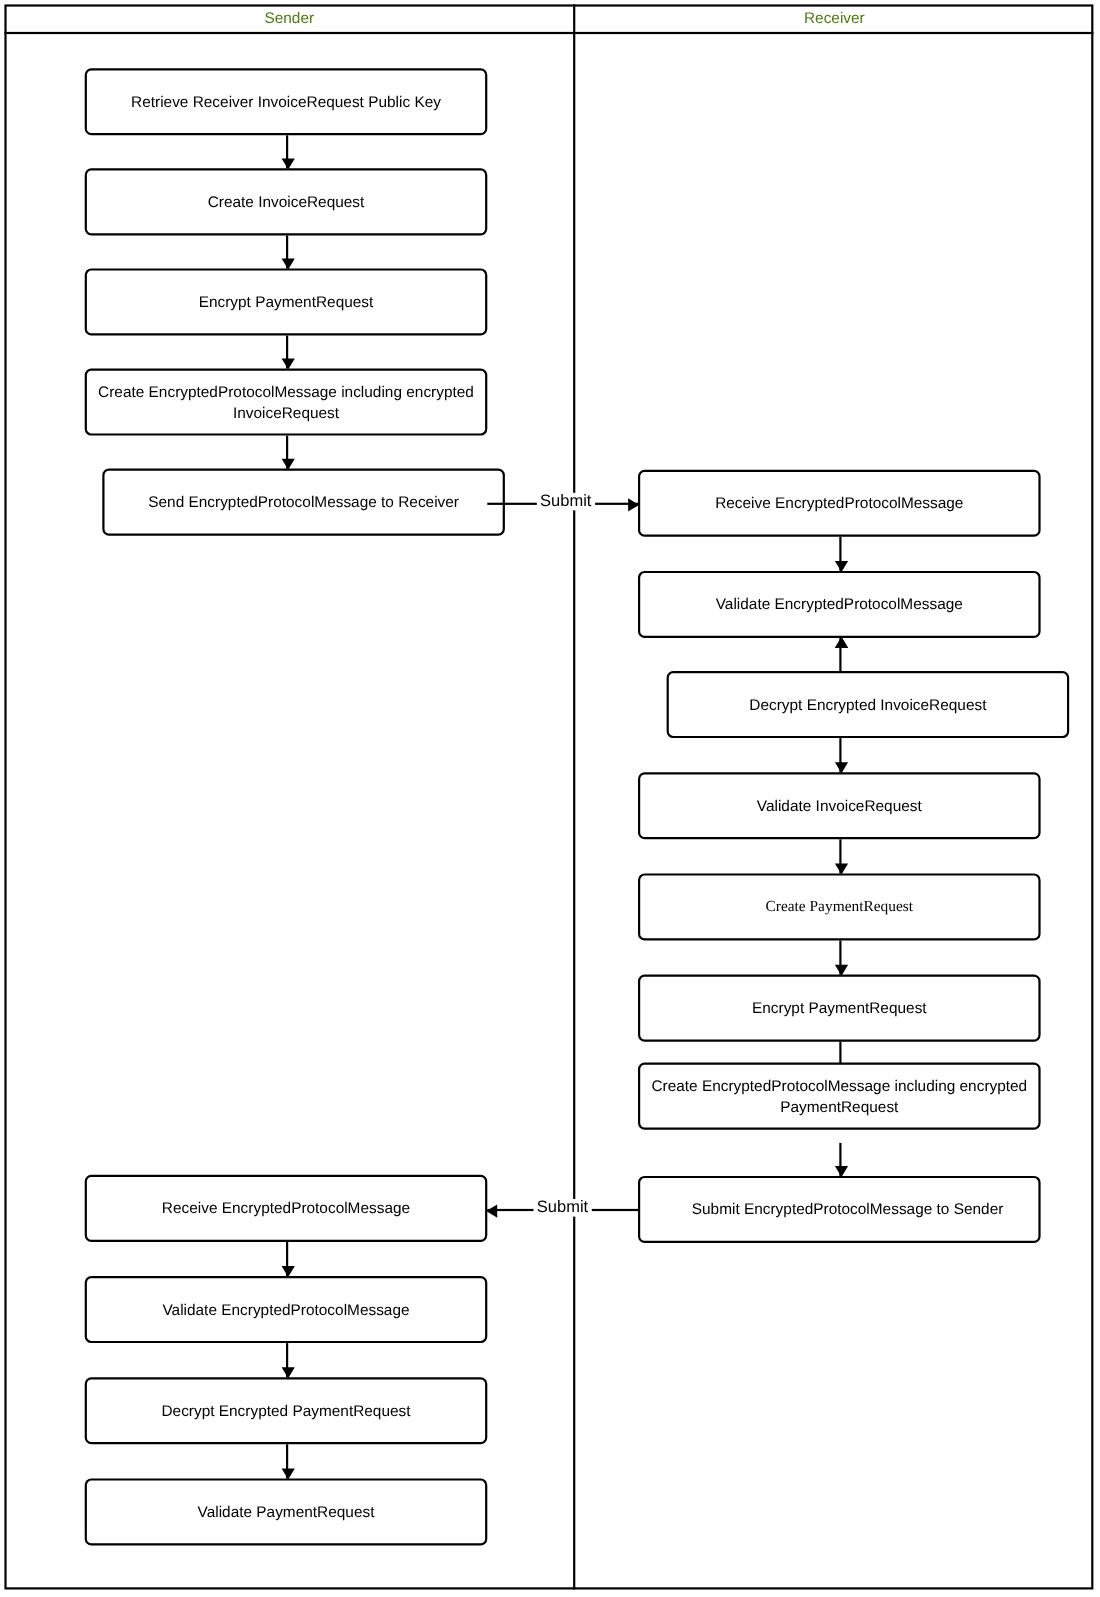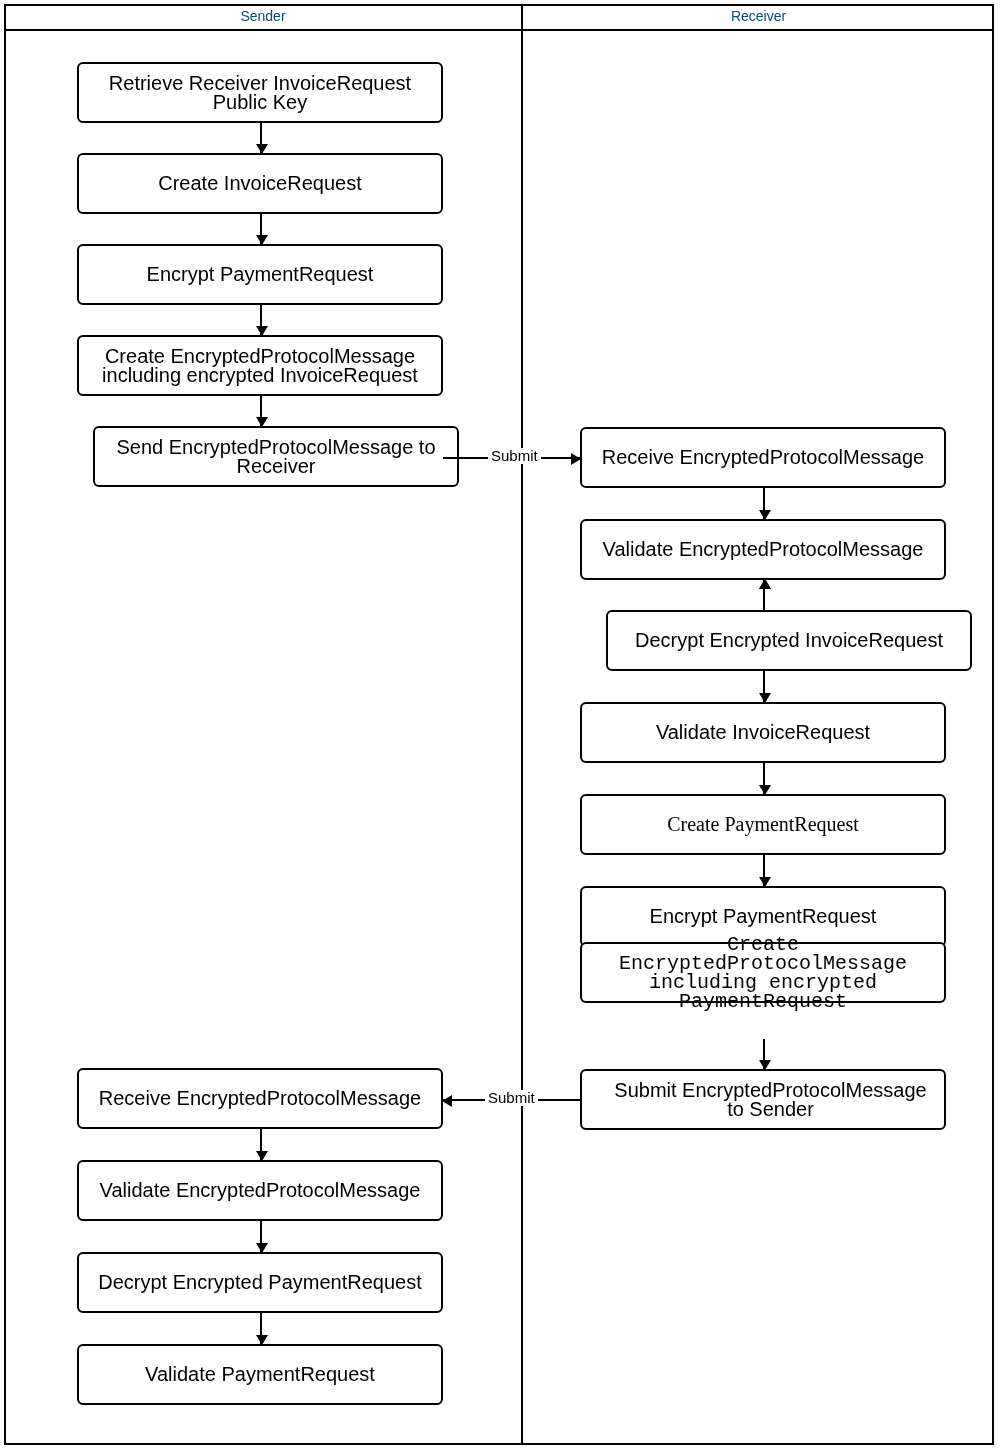--- a/index.html
+++ b/index.html
@@ -49,40 +49,40 @@
     border-left: 2px solid #000000;
   }
 
   .lane-title {
     position: absolute;
     top: 4px;
     height: 32px;
     line-height: 25px;
     text-align: center;
     font-size: 14px;
-    color: #0c4a6e;
+    color: #4d7c0f;
     white-space: nowrap;
   }
   .lane-title.sender   { left: 4px;   width: 518px; }
   .lane-title.receiver { left: 523px; width: 471px; }
 
   
   .node {
     position: absolute;
     box-sizing: border-box;
     width: 366px;
     height: 61px;
     border: 2px solid #000000;
     border-radius: 6px;
     background: #ffffff;
     display: flex;
     align-items: center;
     justify-content: center;
     text-align: center;
-    font-size: 20px;
+    font-size: 14px;
     line-height: 19px;
     color: #000000;
     padding: 0 9px;
   }
   .node.lane-sender   { left: 77px; }
   .node.lane-receiver { left: 580px; }
   .node .node-label {
     display: block;
     white-space: pre-line;
   }
@@ -223,21 +223,21 @@
   <div class="node lane-receiver" style="top:794px;font-family:Liberation Serif, serif;">
     <span class="node-label">Create PaymentRequest</span>
   </div>
   <div class="vconn" style="left:763px; top:855px; height:31px;"></div>
 
   <div class="node lane-receiver" style="top:886px;">
     <span class="node-label">Encrypt PaymentRequest</span>
   </div>
   <div class="vconn" style="left:763px; top:947px; height:31px;"></div>
 
-  <div class="node lane-receiver" style="top:942px;font-family:Liberation Mono, monospace;">
+  <div class="node lane-receiver" style="top:966px;">
     <span class="node-label">Create EncryptedProtocolMessage including encrypted PaymentRequest</span>
   </div>
   <div class="vconn" style="left:763px; top:1039px; height:30px;"></div>
 
   <div class="node lane-receiver" style="top:1069px;padding-left:24px;">
     <span class="node-label">Submit EncryptedProtocolMessage to Sender</span>
   </div>
 
   <div class="hconn" style="left:443px; top:1099px; width:137px;">
     <span class="arrow-left"></span>

